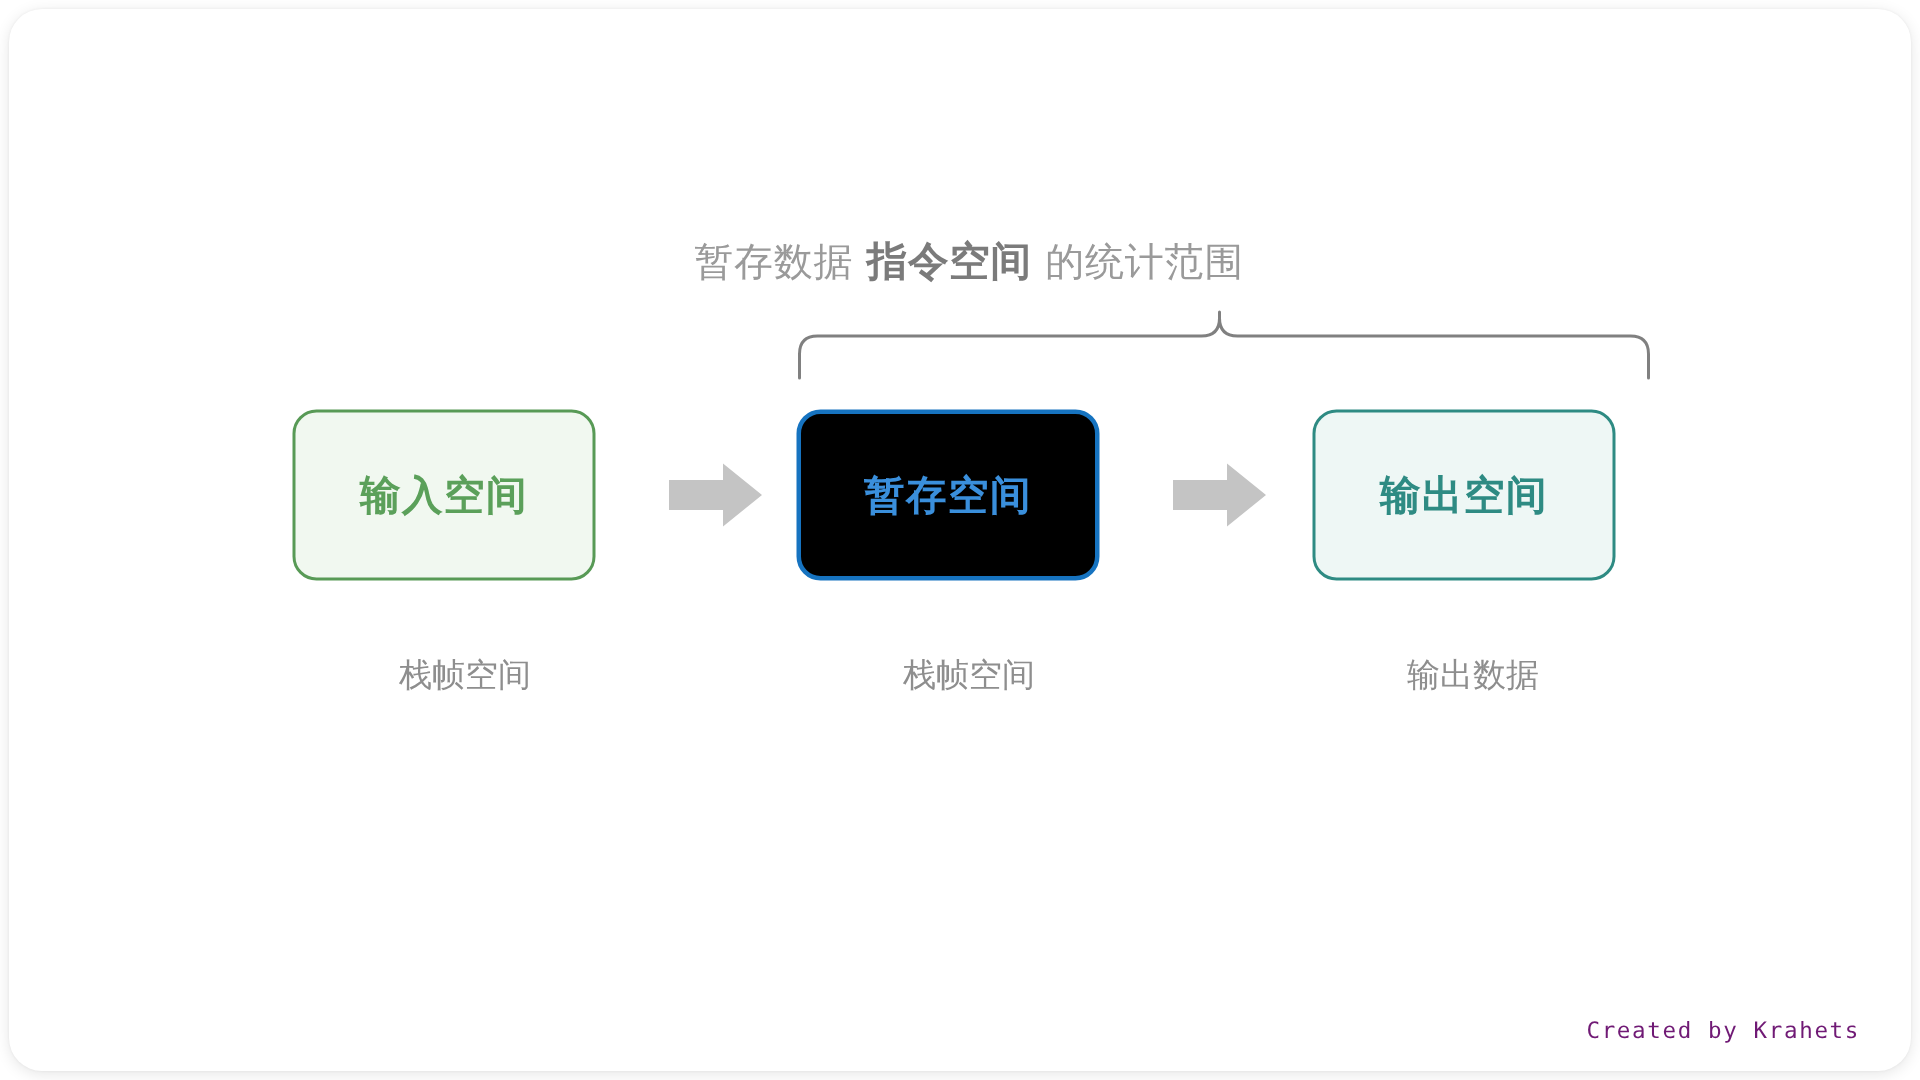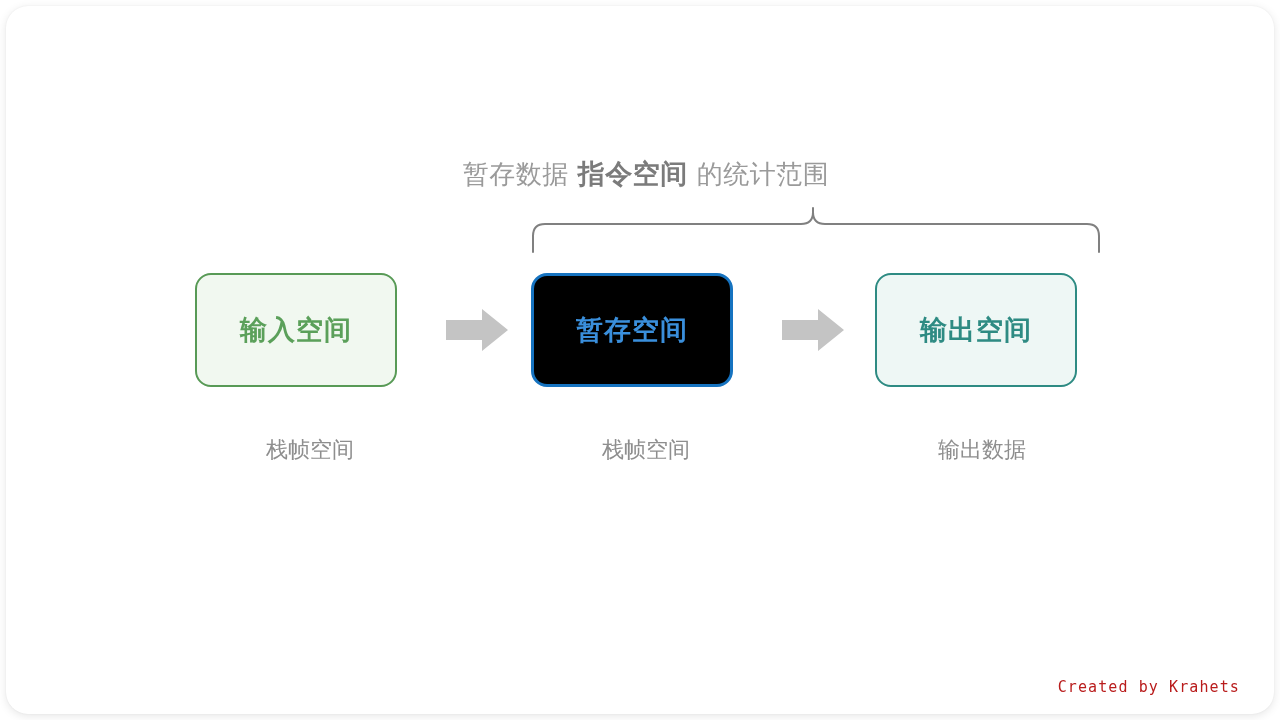--- a/index.html
+++ b/index.html
@@ -115,21 +115,21 @@
   #caption-temp   { left: 490px; }
   #caption-output { left: 826px; }
 
   
   #watermark {
     position: absolute;
     right: 34px;
     bottom: 18px;
     font-family: "DejaVu Sans Mono", "Liberation Mono", monospace;
     font-size: 15px;
-    color: #b91c1c;
+    color: #701a75;
     letter-spacing: 1.1px;
     white-space: nowrap;
   }
 </style>
 </head>
 <body>
 
 <div id="card">
 
   <div id="heading">

